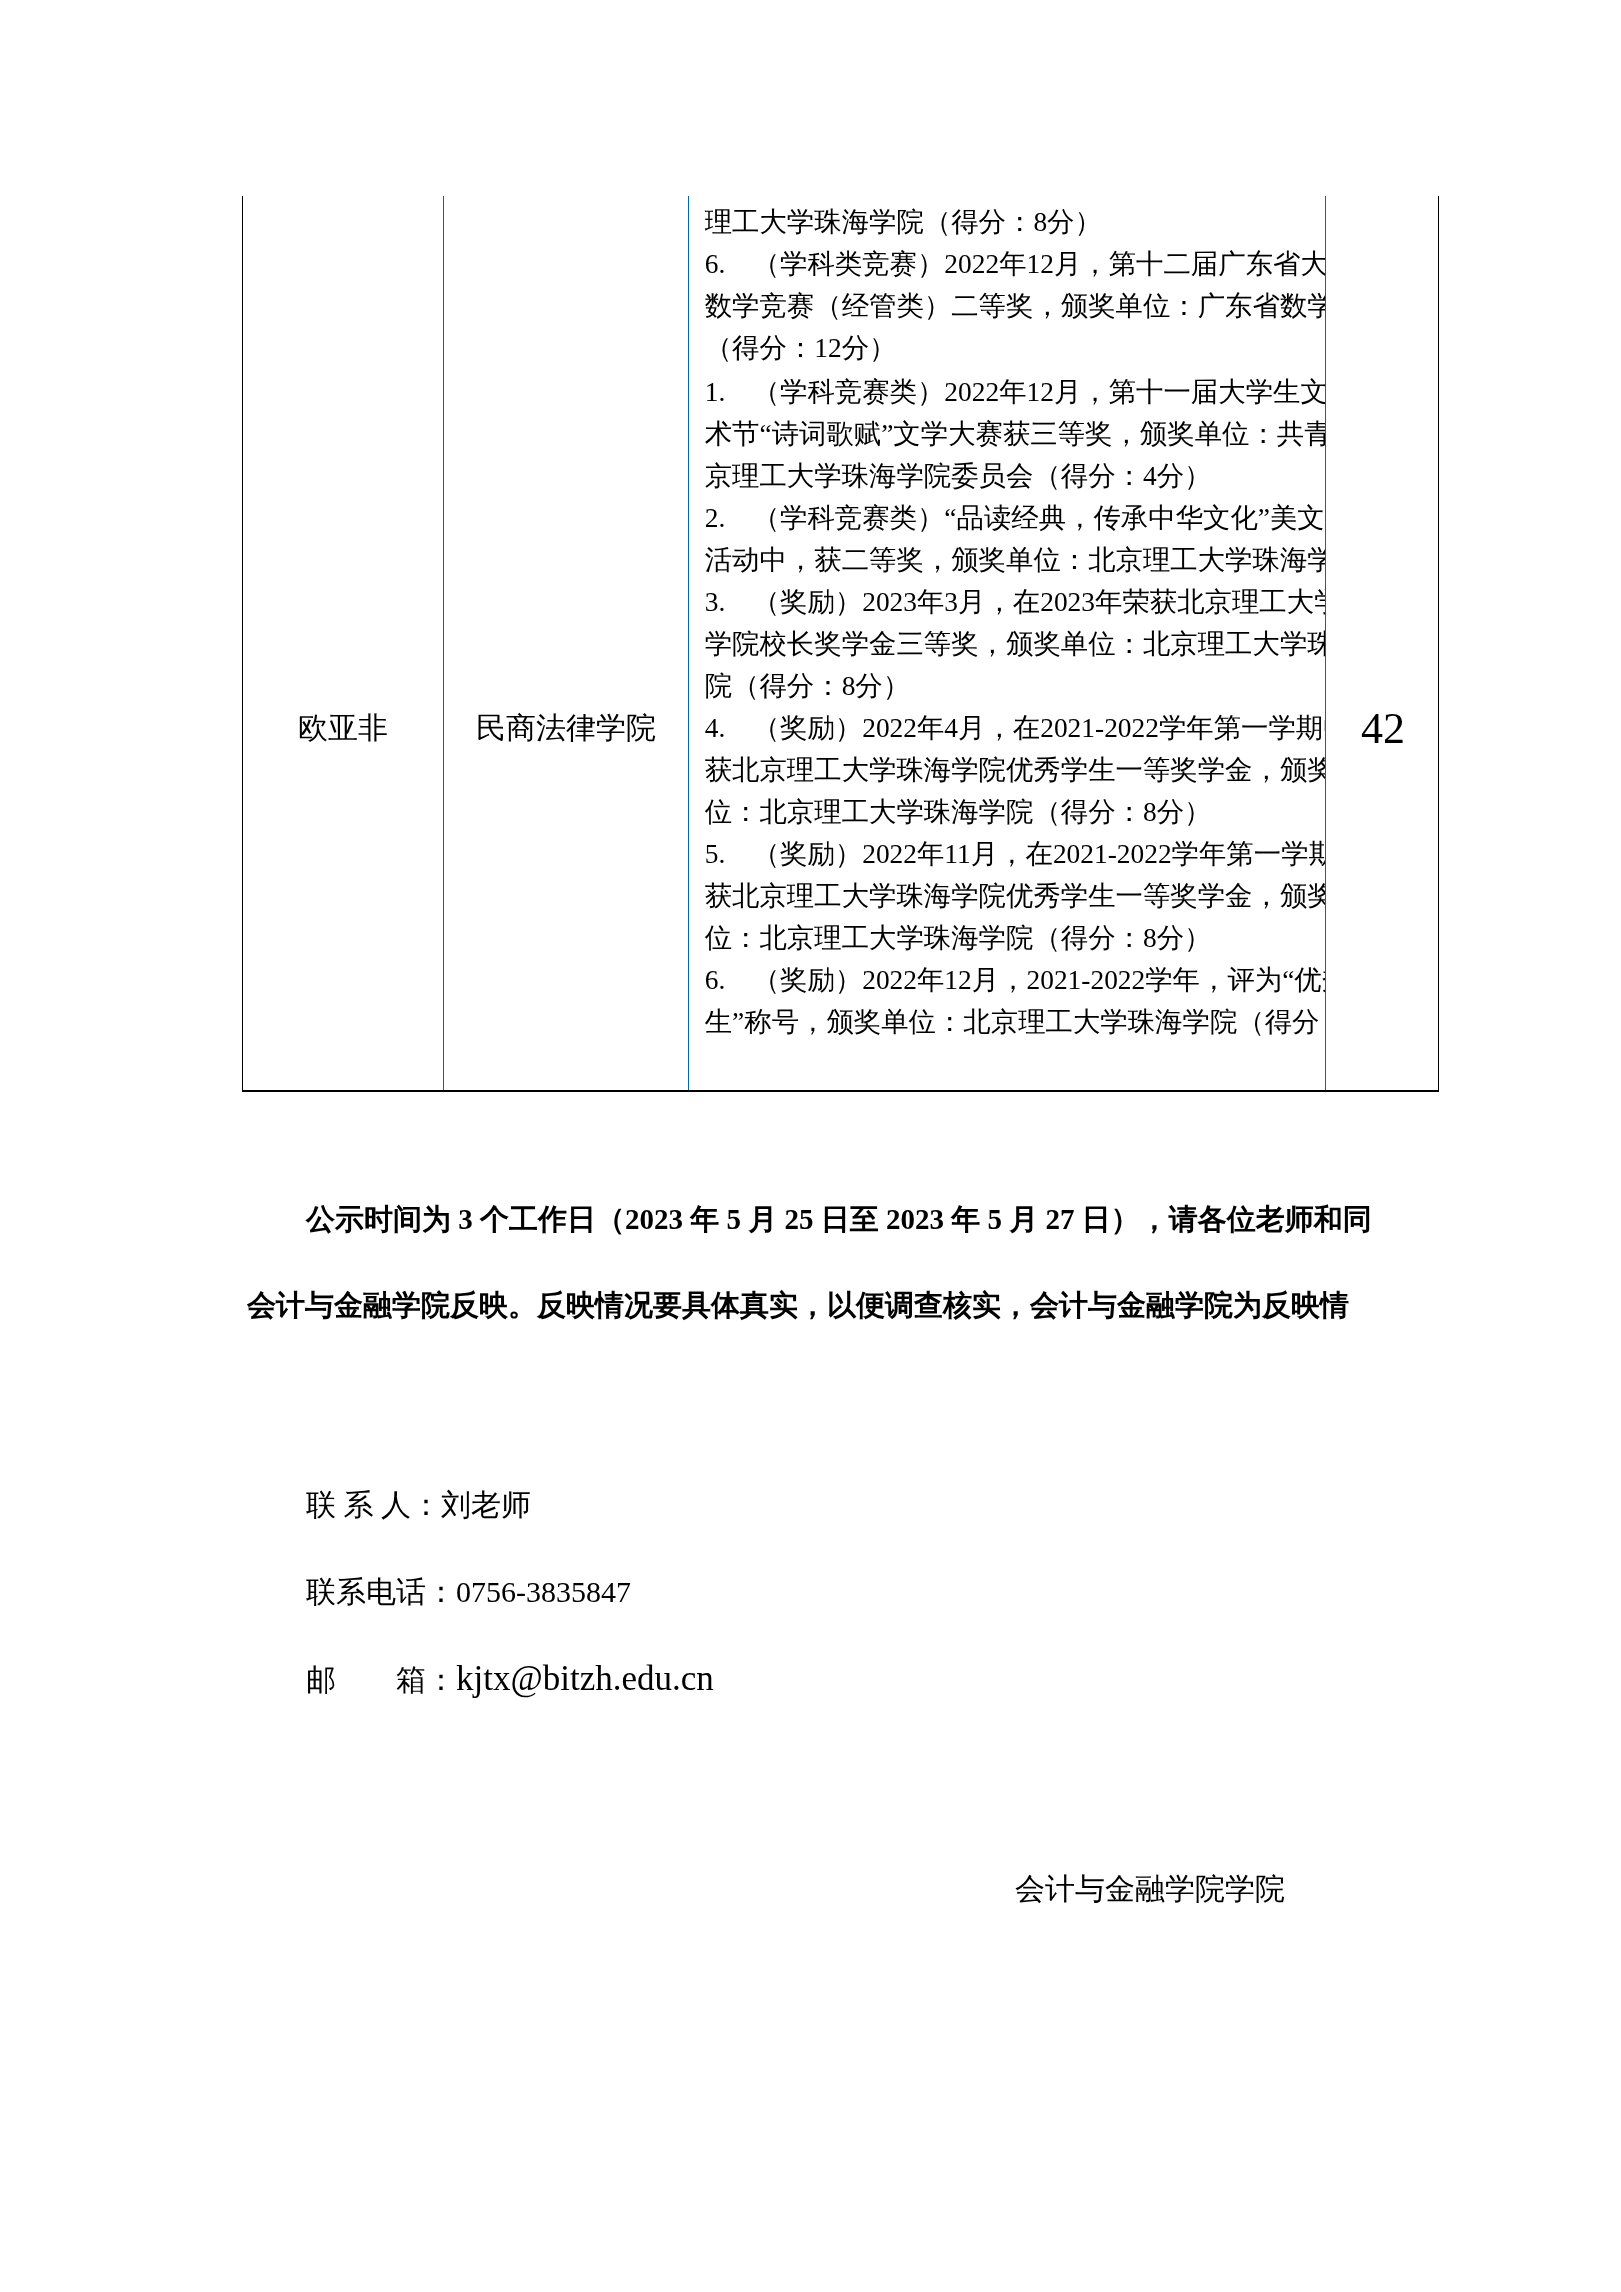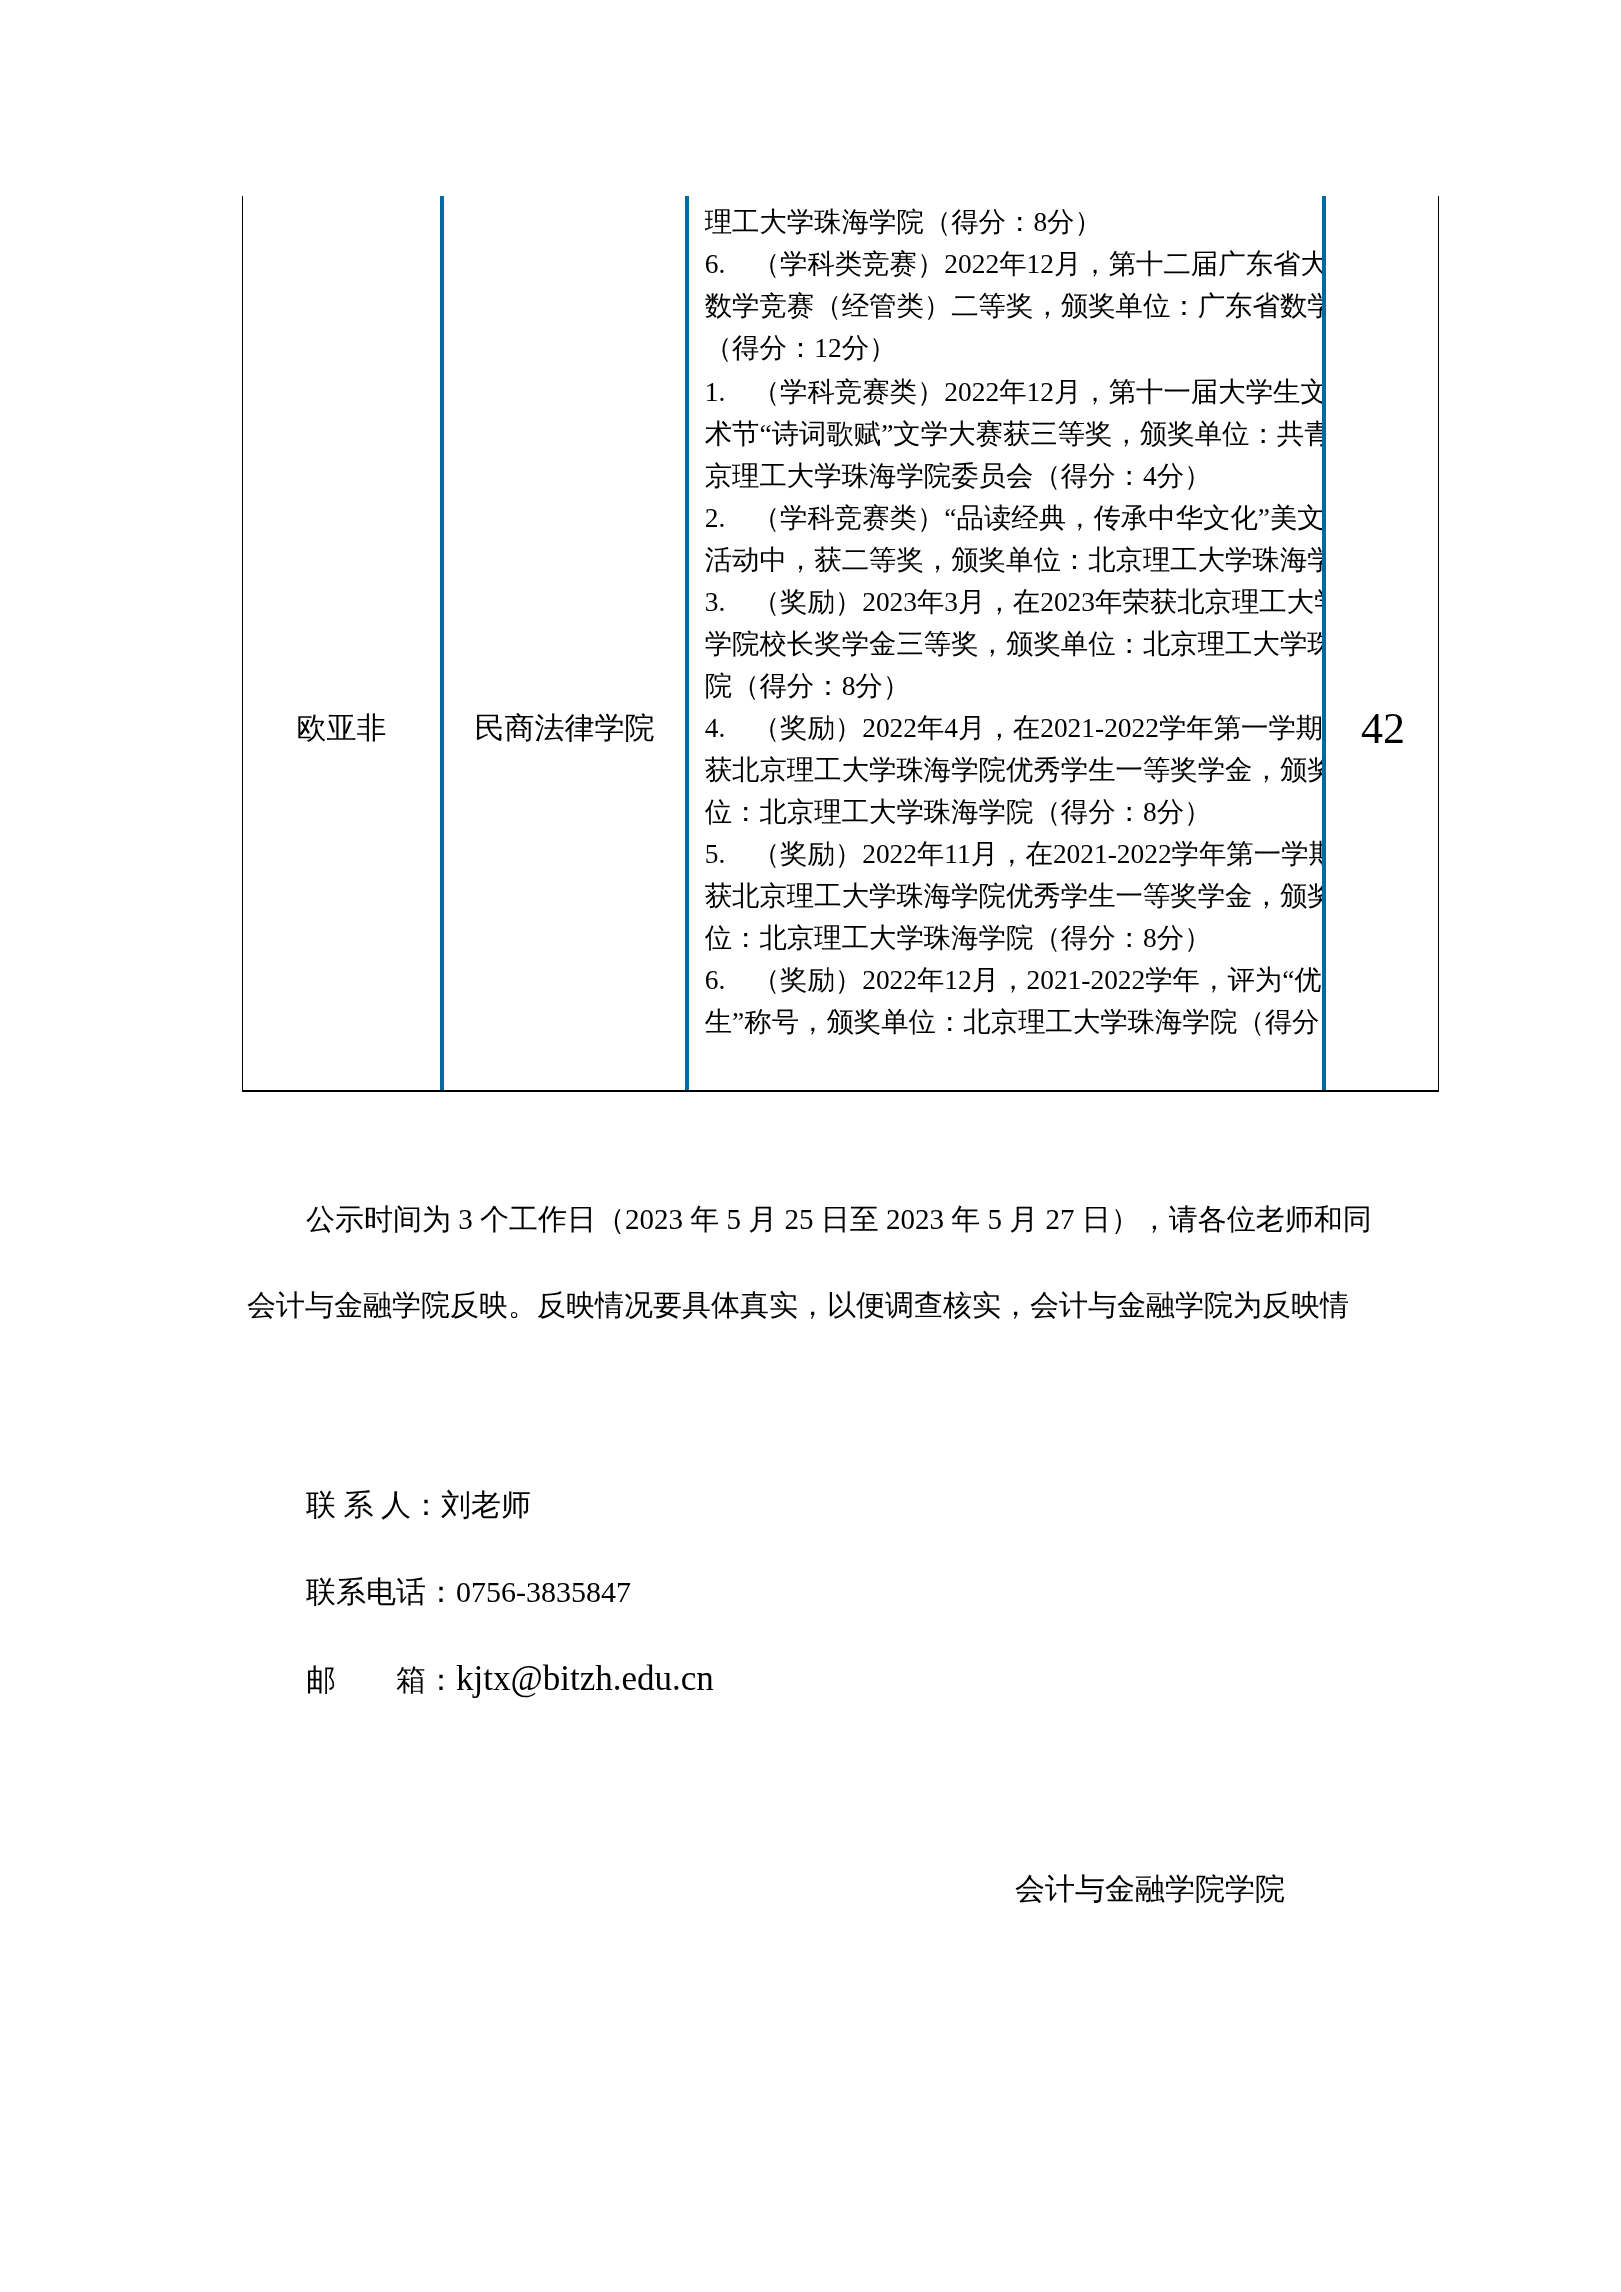--- a/index.html
+++ b/index.html
@@ -26,21 +26,21 @@
     display: grid;
     grid-template-columns: 201px 245px 637px 114px;
     grid-template-rows: 170px 724px;
     box-sizing: border-box;
     border-left: 1px solid #000;
     border-right: 1px solid #000;
     border-bottom: 2px solid #000;
   }
   .cell {
     box-sizing: border-box;
-    border-right: 4px solid #0369a1;
+    border-right: 1px solid #0369a1;
     overflow: hidden;
   }
   .cell.last-col { border-right: none; }
   .cell-center {
     display: flex;
     align-items: center;
     justify-content: center;
     font-size: 30px;
   }
   .cell-awards {
@@ -54,21 +54,21 @@
   
   .notice-paragraph {
     position: absolute;
     left: 247px;
     top: 1176px;
     width: 1186px;
     font-size: 29px;
     line-height: 86px;
     overflow: hidden;
   }
-  .notice-paragraph .line { white-space: nowrap; }
+  .notice-paragraph .line { white-space: nowrap; font-weight: bold; }
   .notice-paragraph .line:first-child { text-indent: 59px; }
 
   
   .contact-block {
     position: absolute;
     left: 306px;
     top: 1461px;
     font-size: 30px;
     line-height: 87px;
   }

